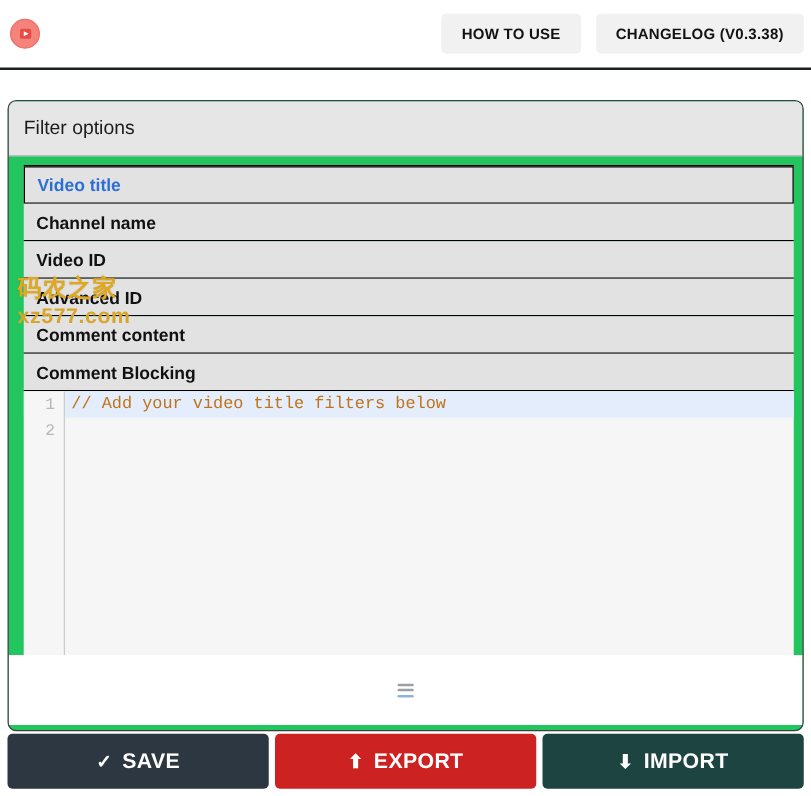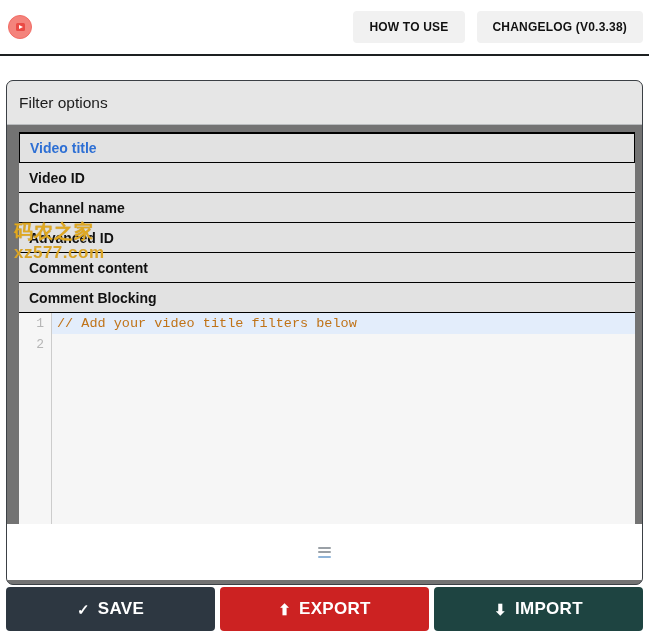--- a/index.html
+++ b/index.html
@@ -84,21 +84,21 @@
   
   .card {
     position: absolute;
     left: 6px;
     top: 80px;
     width: 637px;
     height: 505px;
     box-sizing: border-box;
     border: 1px solid #3b4045;
     border-radius: 7px;
-    background: #737373;
+    background: #22c55e;
     overflow: hidden;
   }
   .card-header {
     height: 44px;
     background: #e6e6e6;
     border-bottom: 1px solid #b9bcbe;
     display: flex;
     align-items: center;
     padding-left: 12px;
     box-sizing: border-box;
@@ -298,24 +298,24 @@
       <span class="card-header-title">Filter options</span>
     </div>
 
     <div class="card-body">
 
       <div class="filter-list">
         <div class="filter-item active">
           <span>Video title</span>
         </div>
         <div class="filter-item">
+          <span>Channel name</span>
+        </div>
+        <div class="filter-item">
           <span>Video ID</span>
-        </div>
-        <div class="filter-item">
-          <span>Channel name</span>
         </div>
         <div class="filter-item">
           <span>Advanced ID</span>
         </div>
         <div class="filter-item">
           <span>Comment content</span>
         </div>
         <div class="filter-item">
           <span>Comment Blocking</span>
         </div>

